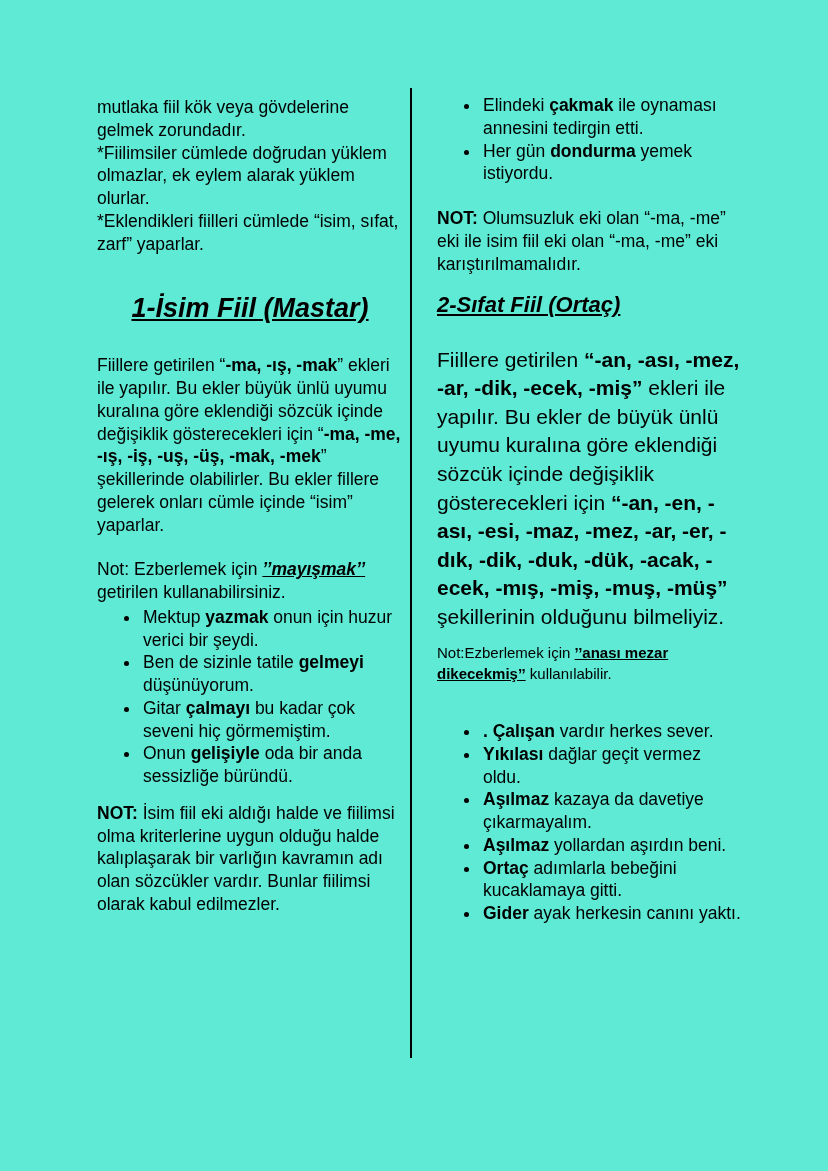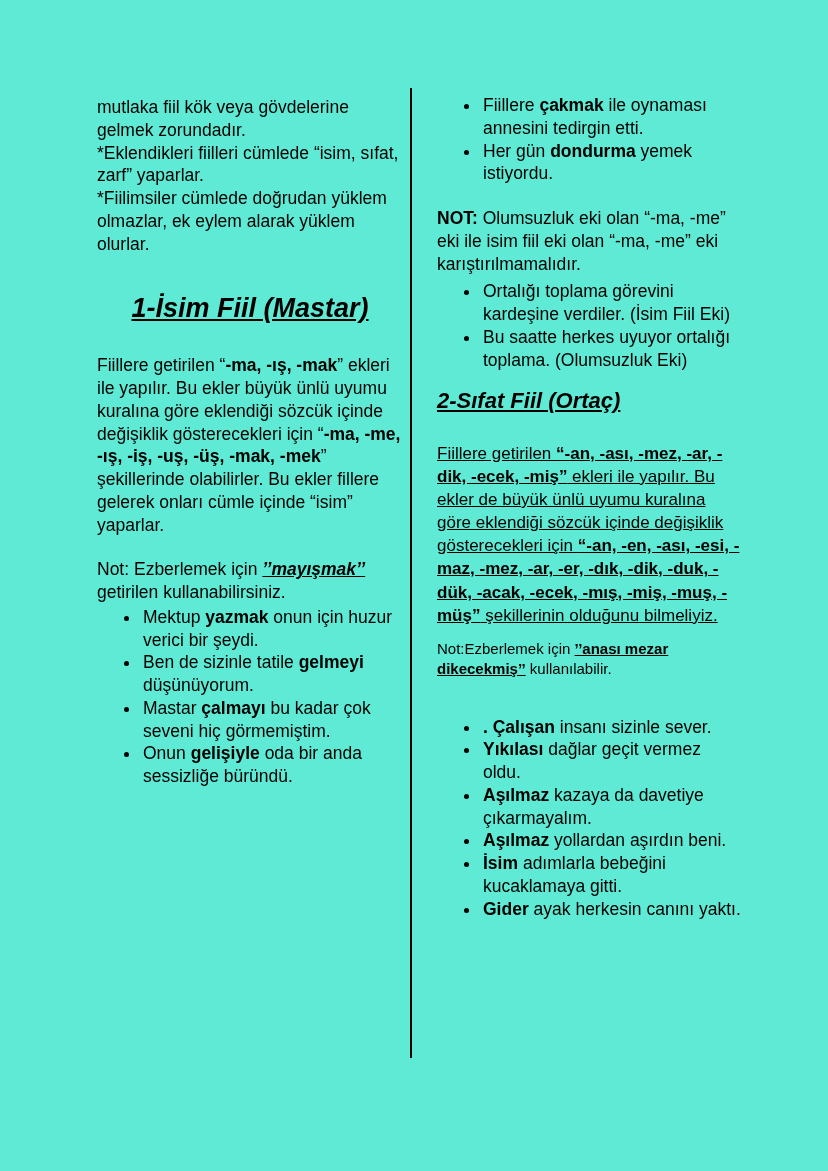--- a/index.html
+++ b/index.html
@@ -26,81 +26,78 @@
     font-size: 27px; font-weight: bold; font-style: italic;
     text-decoration: underline;
     margin: 36px 0 28px 0;
     text-align: center;
   }
   .h2 {
     font-size: 22px; font-weight: bold; font-style: italic;
     text-decoration: underline;
     margin: 16px 0 0 0;
   }
-  .small { font-size: 17px; line-height: 1.36; text-decoration: underline; }
+  .small { font-size: 21px; line-height: 1.36; }
   .note-sm { font-size: 15px; line-height: 1.36; }
   ul { margin: 0; padding: 0 0 0 44px; list-style: disc; }
   li { margin: 0; padding-left: 2px; }
   .mt2  { margin-top: 2px; }
   .mt5  { margin-top: 5px; }
   .mt12 { margin-top: 12px; }
   .mt14 { margin-top: 14px; }
   .mt22 { margin-top: 22px; }
   .mt26 { margin-top: 26px; }
   .mt36 { margin-top: 36px; }
 </style>
 </head>
 <body>
 
 <div class="page">
 
   <div class="divider"></div>
 
   <div class="col col-left">
     <p><span>mutlaka fiil kök veya gövdelerine gelmek zorundadır.</span></p>
+    <p><span>*Fiilimsiler cümlede doğrudan yüklem olmazlar, ek eylem alarak yüklem olurlar.</span></p>
     <p><span>*Eklendikleri fiilleri cümlede “isim, sıfat, zarf” yaparlar.</span></p>
-    <p><span>*Fiilimsiler cümlede doğrudan yüklem olmazlar, ek eylem alarak yüklem olurlar.</span></p>
 
     <div class="h1">1-İsim Fiil (Mastar)</div>
 
     <p><span>Fiillere getirilen “</span><span style="font-weight: 700;">-ma, -ış, -mak</span><span>” ekleri ile yapılır. Bu ekler büyük ünlü uyumu kuralına göre eklendiği sözcük içinde değişiklik gösterecekleri için “</span><span style="font-weight: 700;">-ma, -me, -ış, -iş, -uş, -üş, -mak, -mek</span><span>” şekillerinde olabilirler. Bu ekler fillere gelerek onları cümle içinde “isim” yaparlar.</span></p>
 
     <p class="mt22"><span>Not: Ezberlemek için </span><span style="font-weight: 700; font-style: italic; text-decoration: underline; text-align: right;">’’mayışmak’’</span><span> getirilen kullanabilirsiniz.</span></p>
 
     <ul class="mt2">
       <li><span>Mektup </span><span style="font-weight: 700;">yazmak</span><span> onun için huzur verici bir şeydi.</span></li>
       <li><span>Ben de sizinle tatile </span><span style="font-weight: 700;">gelmeyi</span><span> düşünüyorum.</span></li>
-      <li><span>Mastar </span><span style="font-weight: 700;">çalmayı</span><span> bu kadar çok seveni hiç görmemiştim.</span></li>
+      <li><span>Gitar </span><span style="font-weight: 700;">çalmayı</span><span> bu kadar çok seveni hiç görmemiştim.</span></li>
       <li><span>Onun </span><span style="font-weight: 700;">gelişiyle</span><span> oda bir anda sessizliğe büründü.</span></li>
     </ul>
 
+    <p class="mt14"><span style="font-weight: 700;">NOT:</span><span> İsim fiil eki aldığı halde ve fiilimsi olma kriterlerine uygun olduğu halde kalıplaşarak bir varlığın kavramın adı olan sözcükler vardır. Bunlar fiilimsi olarak kabul edilmezler.</span></p>
   </div>
 
   <div class="col col-right">
     <ul>
-      <li><span>Fiillere </span><span style="font-weight: 700;">çakmak</span><span> ile oynaması annesini tedirgin etti.</span></li>
+      <li><span>Elindeki </span><span style="font-weight: 700;">çakmak</span><span> ile oynaması annesini tedirgin etti.</span></li>
       <li><span>Her gün </span><span style="font-weight: 700;">dondurma</span><span> yemek istiyordu.</span></li>
     </ul>
 
     <p class="mt22"><span style="font-weight: 700;">NOT:</span><span> Olumsuzluk eki olan “-ma, -me” eki ile isim fiil eki olan “-ma, -me” eki karıştırılmamalıdır.</span></p>
 
-    <ul class="mt5">
-      <li><span>Ortalığı toplama görevini kardeşine verdiler. (İsim Fiil Eki)</span></li>
-      <li><span>Bu saatte herkes uyuyor ortalığı toplama. (Olumsuzluk Eki)</span></li>
-    </ul>
 
     <div class="h2">2-Sıfat Fiil (Ortaç)</div>
 
     <p class="small mt26"><span>Fiillere getirilen </span><span style="font-weight: 700;">“-an, -ası, -mez, -ar, -dik, -ecek, -miş”</span><span> ekleri ile yapılır. Bu ekler de büyük ünlü uyumu kuralına göre eklendiği sözcük içinde değişiklik gösterecekleri için </span><span style="font-weight: 700;">“-an, -en, -ası, -esi, -maz, -mez, -ar, -er, -dık, -dik, -duk, -dük, -acak, -ecek, -mış, -miş, -muş, -müş”</span><span> şekillerinin olduğunu bilmeliyiz.</span></p>
 
     <p class="note-sm mt12"><span>Not:Ezberlemek için </span><span style="font-weight: 700; text-decoration: underline;">’’anası mezar dikecekmiş’’</span><span> kullanılabilir.</span></p>
 
     <ul class="mt36">
-      <li><span style="font-weight: 700;">. </span><span style="font-weight: 700;">Çalışan</span><span> insanı sizinle sever.</span></li>
+      <li><span style="font-weight: 700;">. </span><span style="font-weight: 700;">Çalışan</span><span> vardır herkes sever.</span></li>
       <li><span style="font-weight: 700;">Yıkılası</span><span> dağlar geçit vermez oldu.</span></li>
       <li><span style="font-weight: 700;">Aşılmaz</span><span> kazaya da davetiye çıkarmayalım.</span></li>
       <li><span style="font-weight: 700;">Aşılmaz</span><span> yollardan aşırdın beni.</span></li>
-      <li><span style="font-weight: 700;">İsim</span><span> adımlarla bebeğini kucaklamaya gitti.</span></li>
+      <li><span style="font-weight: 700;">Ortaç</span><span> adımlarla bebeğini kucaklamaya gitti.</span></li>
       <li><span style="font-weight: 700;">Gider</span><span> ayak herkesin canını yaktı.</span></li>
     </ul>
   </div>
 
 </div>
 
 </body></html>

